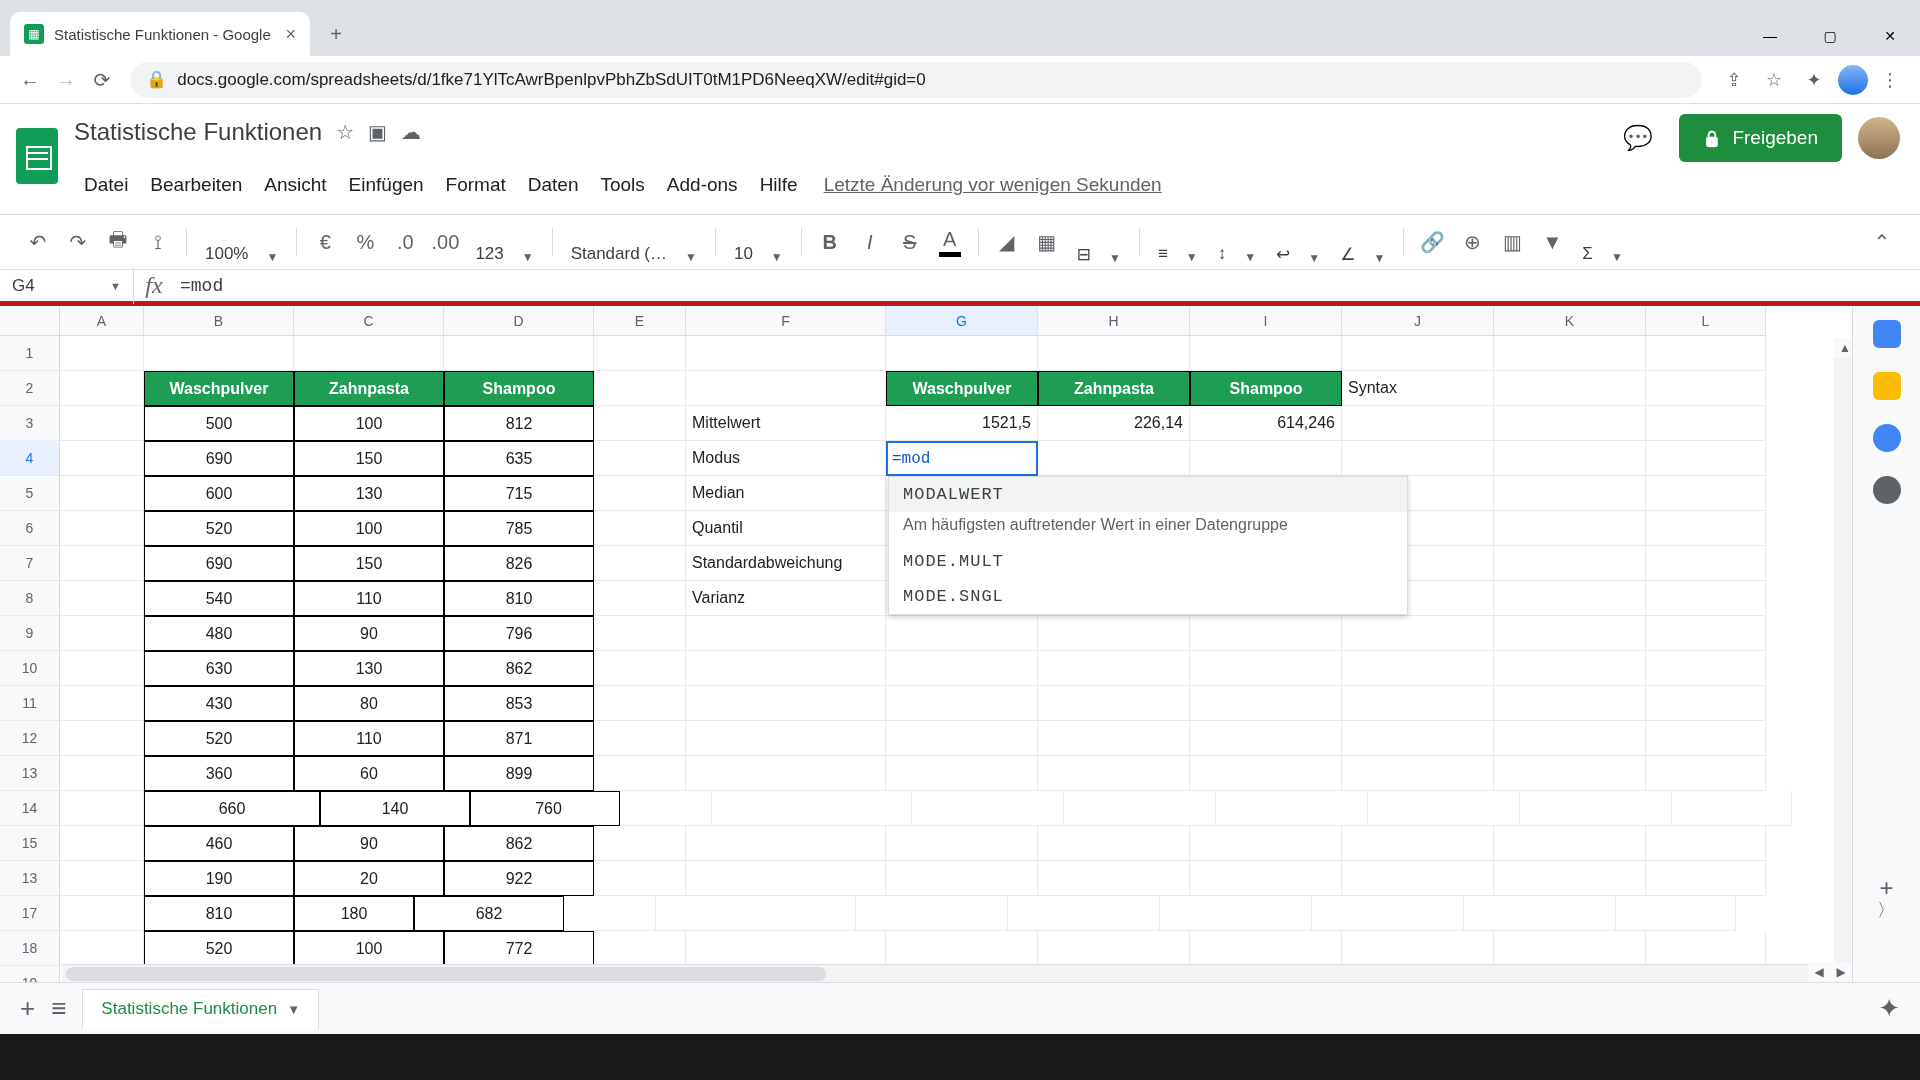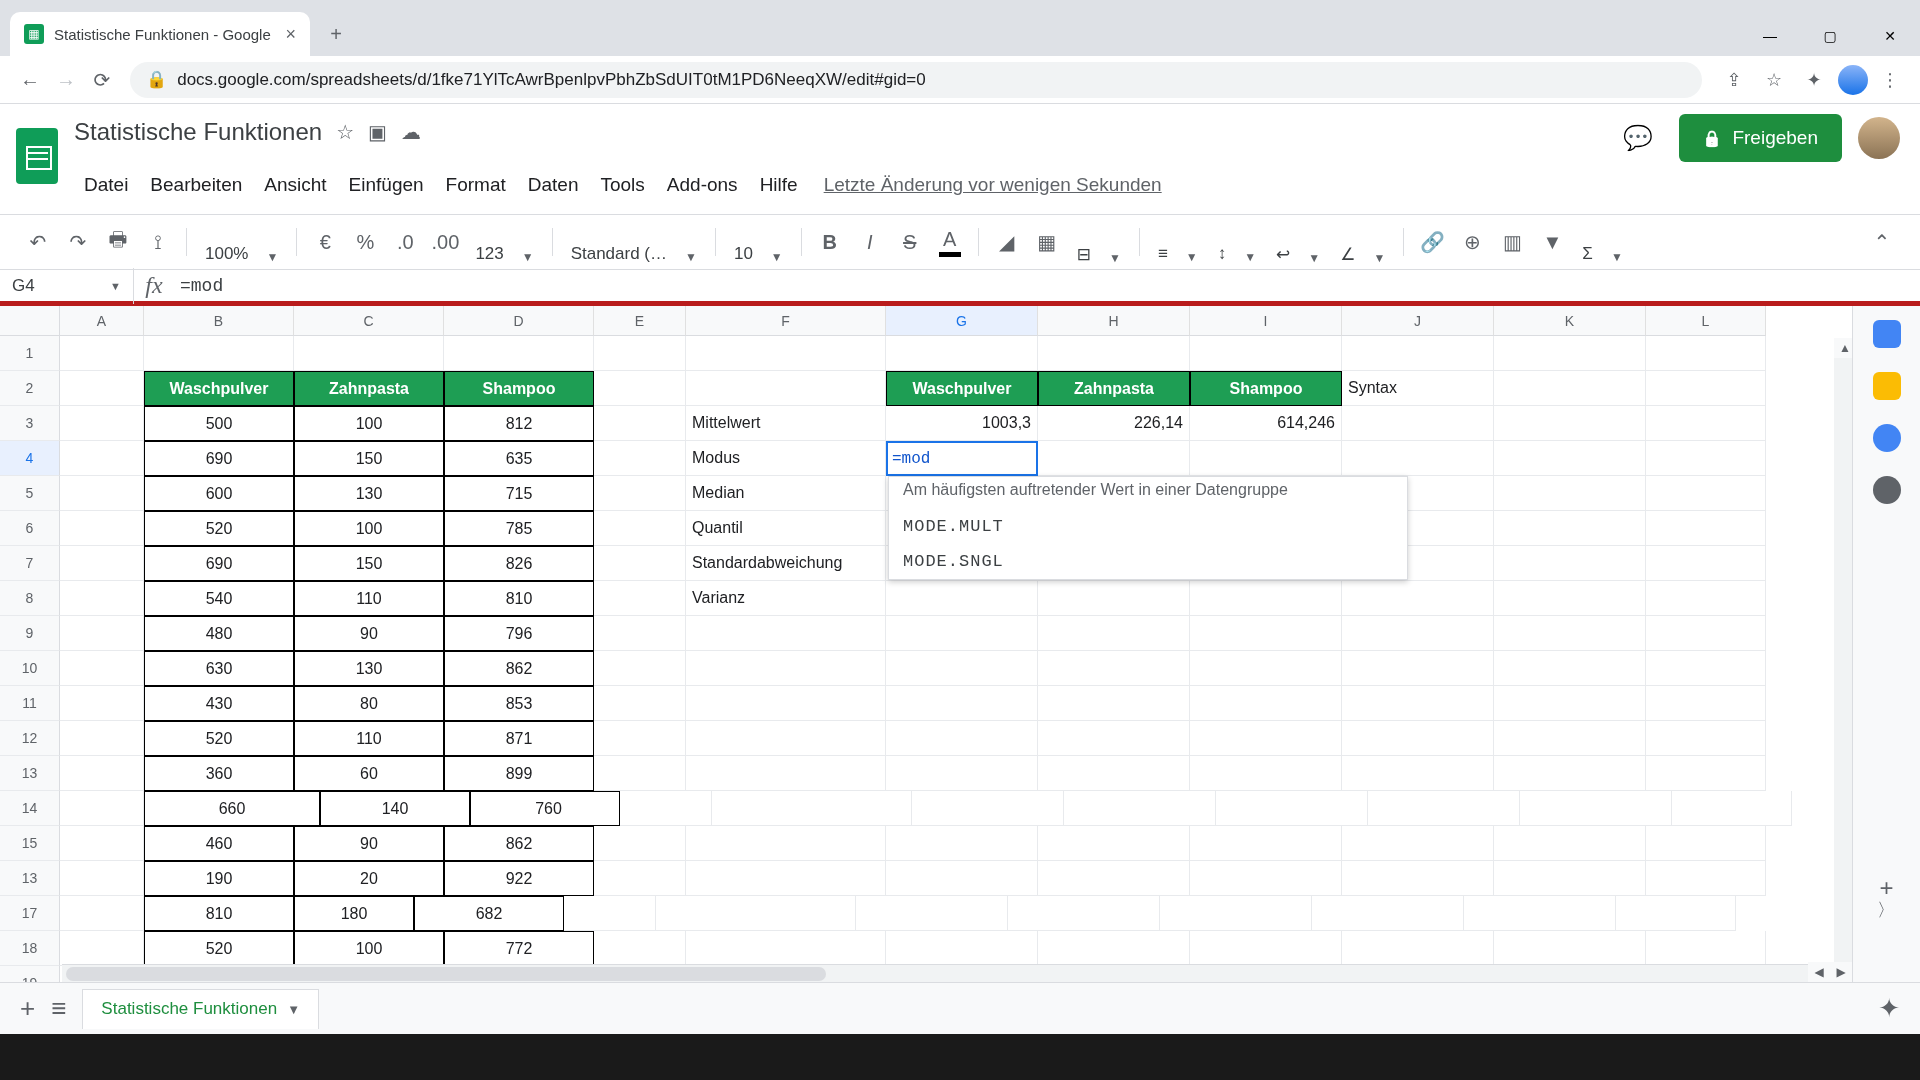--- a/index.html
+++ b/index.html
@@ -298,21 +298,21 @@
           <div class="cell" style="width: 120px;"></div>
         </div>
         <div class="row">
           <div class="row-h">3</div>
           <div class="cell" style="width: 84px;"></div>
           <div class="cell td-cell" style="width: 150px;">500</div>
           <div class="cell td-cell" style="width: 150px;">100</div>
           <div class="cell td-cell" style="width: 150px;">812</div>
           <div class="cell" style="width: 92px;"></div>
           <div class="cell label-cell" style="width: 200px;">Mittelwert</div>
-          <div class="cell num-cell" style="width: 152px;">1003,3</div>
+          <div class="cell num-cell" style="width: 152px;">1521,5</div>
           <div class="cell num-cell" style="width: 152px;">226,14</div>
           <div class="cell num-cell" style="width: 152px;">614,246</div>
           <div class="cell" style="width: 152px;"></div>
           <div class="cell" style="width: 152px;"></div>
           <div class="cell" style="width: 120px;"></div>
         </div>
         <div class="row">
           <div class="row-h sel">4</div>
           <div class="cell" style="width: 84px;"></div>
           <div class="cell td-cell" style="width: 150px;">690</div>
@@ -548,20 +548,21 @@
           <div class="cell" style="width: 152px;"></div>
           <div class="cell" style="width: 152px;"></div>
           <div class="cell" style="width: 152px;"></div>
           <div class="cell" style="width: 152px;"></div>
           <div class="cell" style="width: 152px;"></div>
           <div class="cell" style="width: 120px;"></div>
         </div>
       </div>
 
     <div class="ac-dropdown" id="ac" style="left: 888px; top: 170px;">
+      <div class="ac-item selected">MODALWERT</div>
       <div class="ac-desc">Am häufigsten auftretender Wert in einer Datengruppe</div>
       <div class="ac-item">MODE.MULT</div>
       <div class="ac-item">MODE.SNGL</div>
     </div>
 
     <div class="h-scroll-track">
         <div class="h-scroll-thumb"></div>
       </div>
     <div class="v-scroll-track"></div>
     <div class="scroll-arrows-h">

